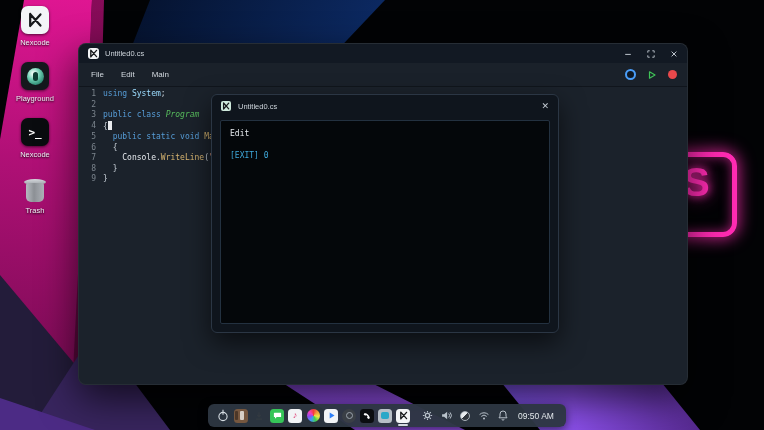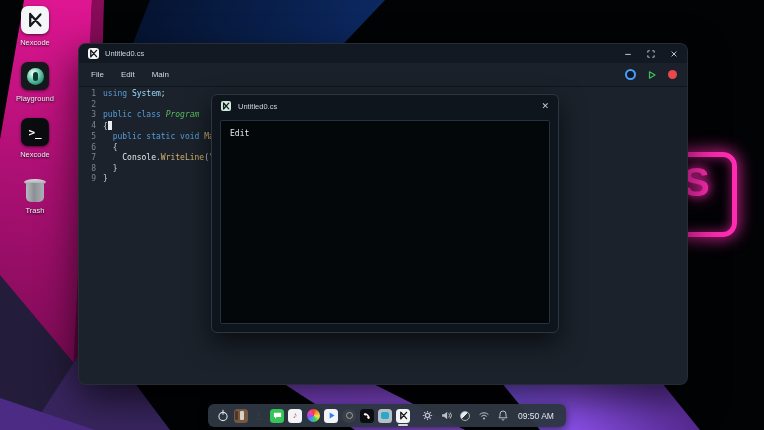--- a/index.html
+++ b/index.html
@@ -229,21 +229,21 @@
 <div class="dialog">
   <div class="dlg-header">
     <span class="dlg-logo">
       <svg width="8" height="8" viewBox="0 0 10 10">
           <path d="M2 1.2v7.6M2.2 1.5l6.2 7M8.4 1.5L2.2 8.5" stroke="#16181b" stroke-width="1.6" fill="none" stroke-linecap="round"></path>
         </svg>
     </span>
     <span class="dlg-title">Untitled0.cs</span>
     <span class="dlg-close">✕</span>
   </div>
-  <div class="dlg-panel" id="output-panel"><div style="color: rgb(230, 234, 238);">Edit</div><div style="color: rgb(230, 234, 238);"> </div></div>
+  <div class="dlg-panel" id="output-panel"><div style="color: rgb(230, 234, 238);">Edit</div><div style="color: rgb(230, 234, 238);"> </div><div style="color: rgb(63, 169, 220);">[EXIT] 0</div></div>
 </div>
 
 <div class="taskbar">
   <span id="taskbar-apps" style="display:flex;align-items:center;gap:4px;">
       <span class="app-ic ic-launcher">
         <svg width="12" height="13" viewBox="0 0 12 13">
           <circle cx="6" cy="7.5" r="4.1" stroke="#d6dde3" stroke-width="1.1" fill="none"></circle>
           <path d="M6 0.8v5" stroke="#d6dde3" stroke-width="1.1"></path>
         </svg>
       </span>

